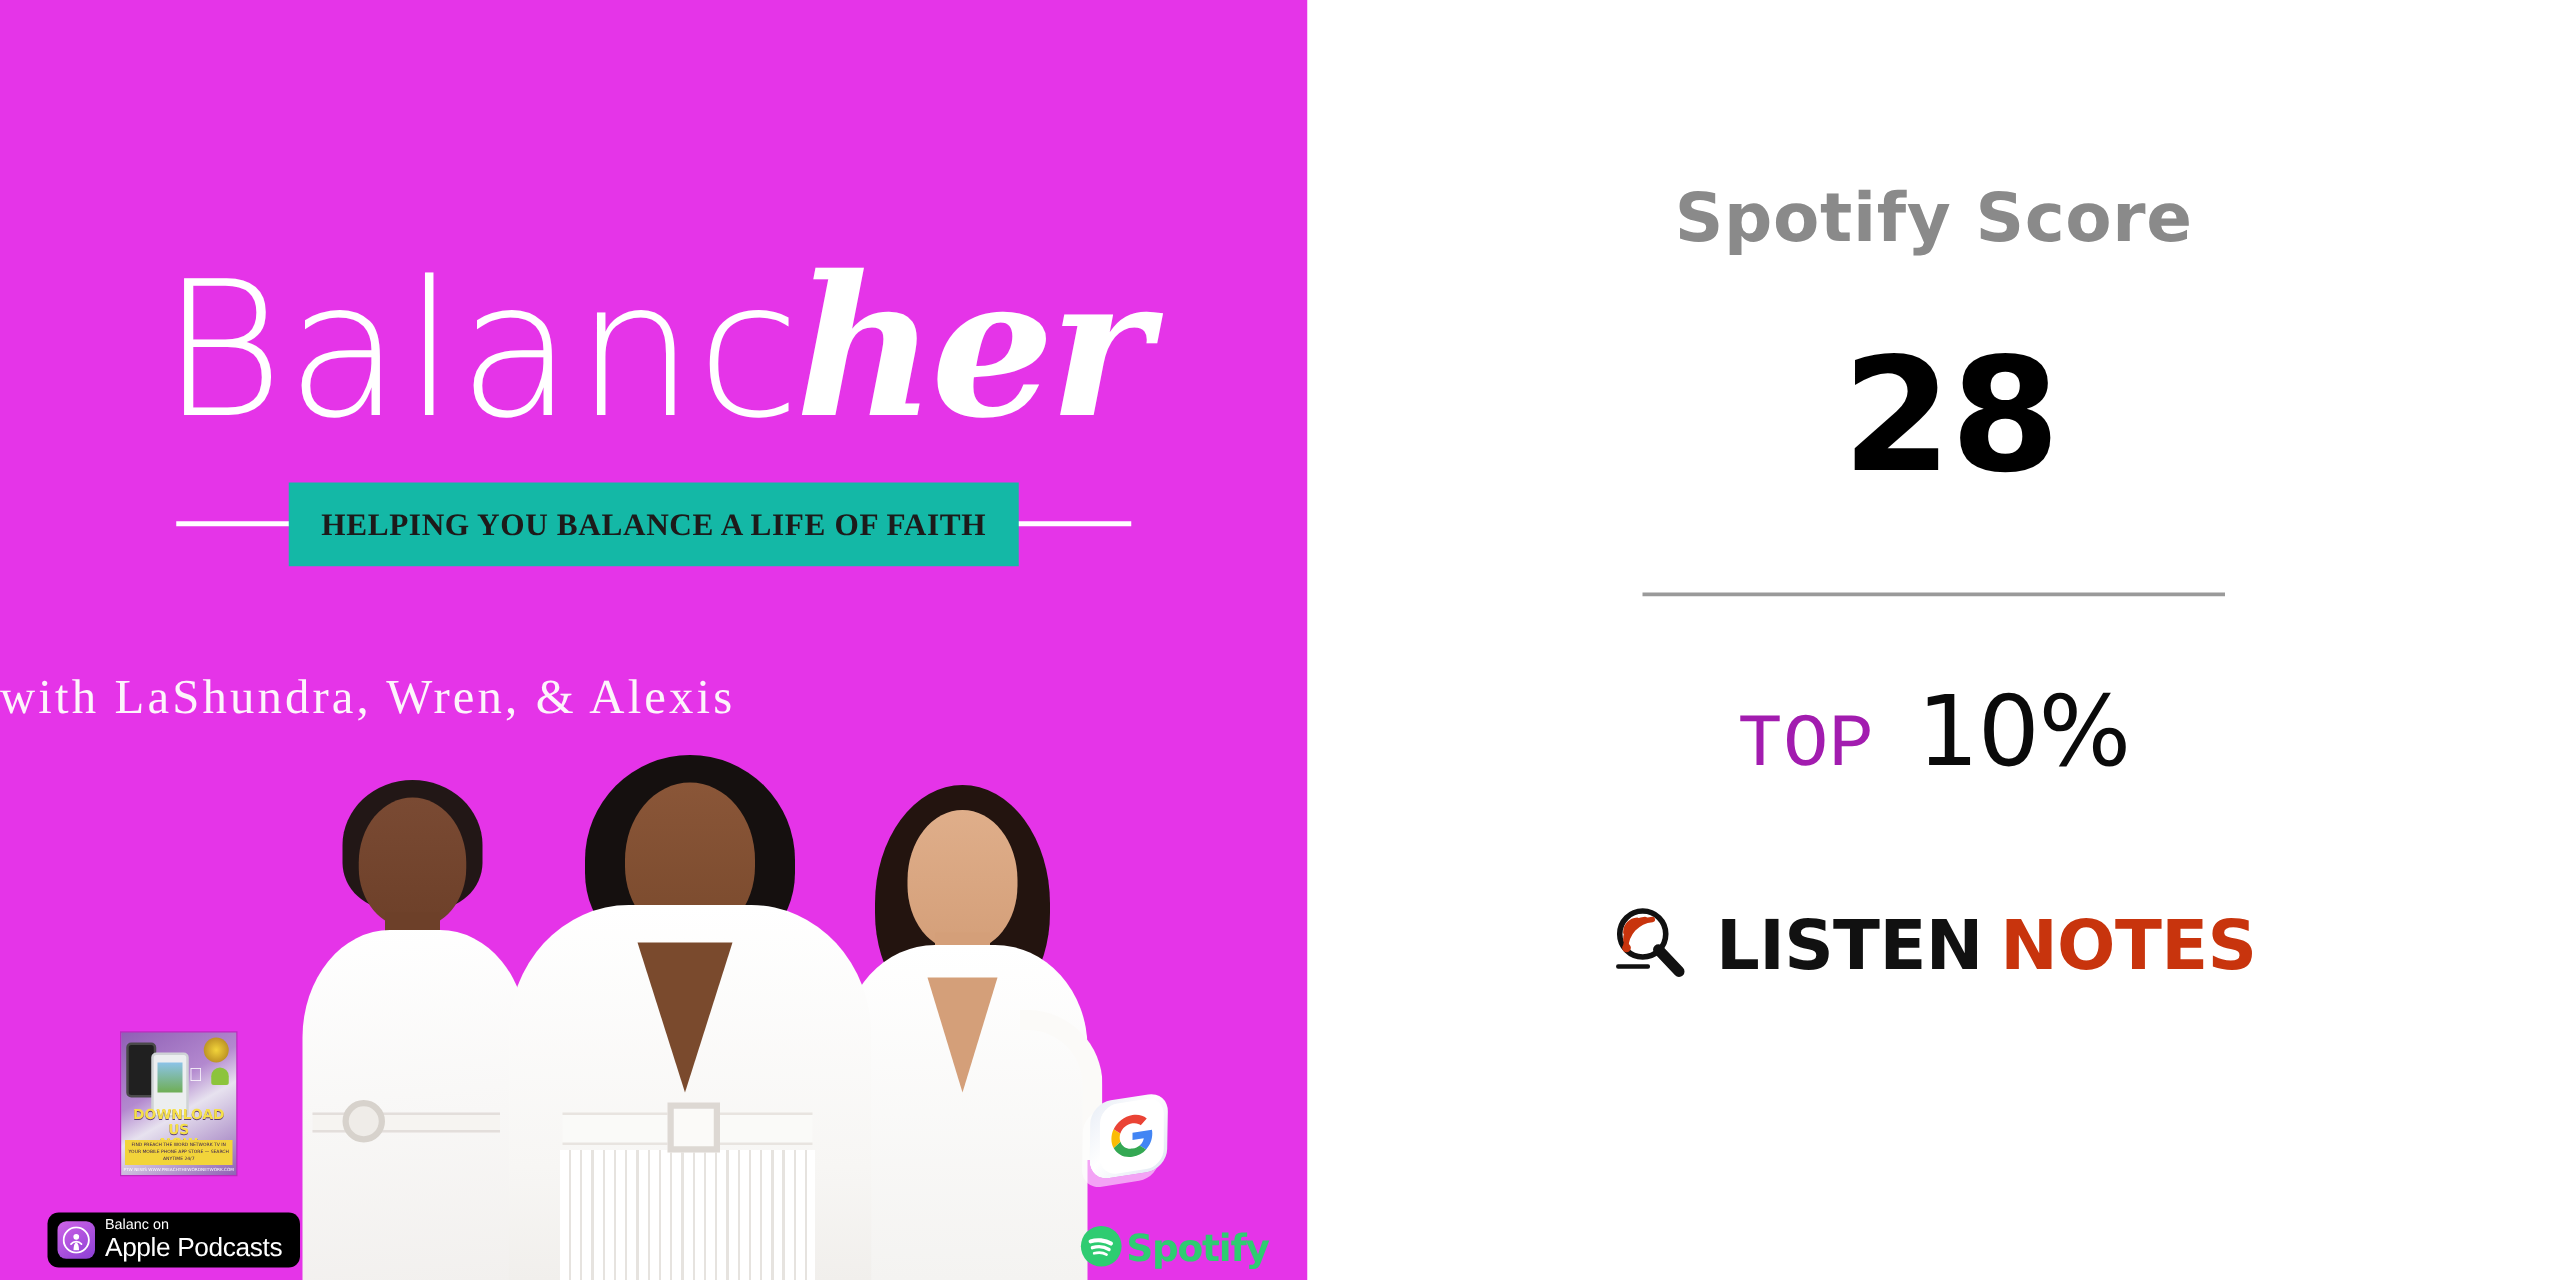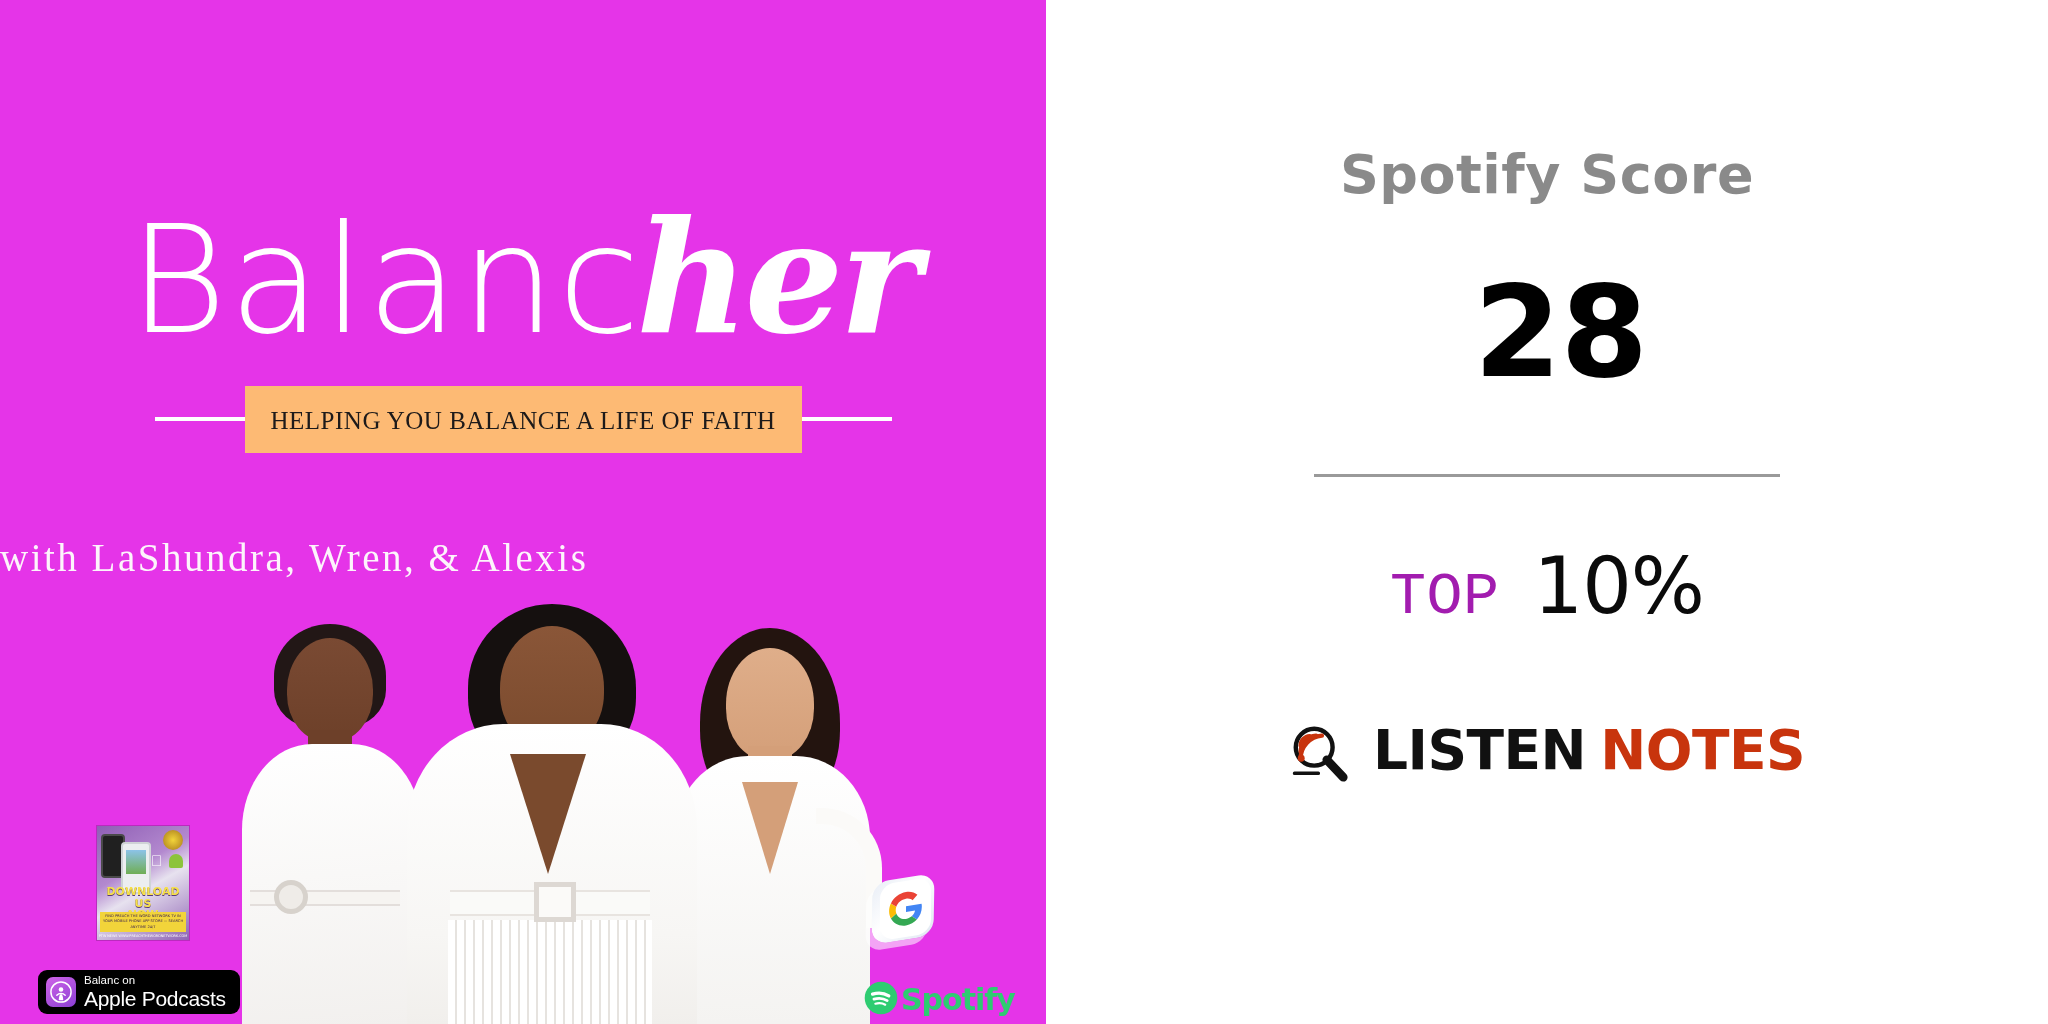--- a/index.html
+++ b/index.html
@@ -39,24 +39,24 @@
     margin-left:-6px; vertical-align:baseline;
   }
 
   
   .tagline-wrap {
     position:absolute; top:384px; left:0; width:100%;
     height:70px; display:flex; align-items:center; justify-content:center;
   }
   .rule { height:4px; background:#ffffff; width:92px; flex:0 0 auto; }
   .tagline-box {
-    background:#fdba74;
+    background:#14b8a6;
     padding:22px 26px 20px;
     margin:0 -2px;
-    position:relative; z-index:2;
+    position:relative; z-index:2;font-weight:bold;
   }
   .tagline-box span {
     font-family:"Liberation Serif", serif;
     font-size:25px; letter-spacing:0.5px; color:#1d1a1a;
     white-space:nowrap; display:block; line-height:1;
   }
 
   
   .hosts {
     position:absolute; top:535px; left:0; width:100%;
@@ -291,21 +291,21 @@
     font-family:Liberation Mono, monospace; font-weight:400;
     font-size:60px; color:#a21caf; letter-spacing:0.5px; line-height:1;
   }
   .ls-top-pct {
     font-family:"DejaVu Sans", sans-serif; font-weight:400;
     font-size:78px; color:#0a0a0a; letter-spacing:-1px; line-height:1;
   }
 
   
   .ln-logo {
-    margin-top:96px; display:flex; align-items:flex-start; gap:22px;
+    margin-top:96px; display:flex; align-items:center; gap:22px;
   }
   .ln-word {
     font-family:"DejaVu Sans", sans-serif; font-weight:700;
     font-size:55px; letter-spacing:-0.5px; line-height:1; white-space:nowrap;
   }
   .ln-listen { color:#111111; }
   .ln-notes  { color:#C8340D; margin-left:14px; }
 </style>
 </head>
 <body>

